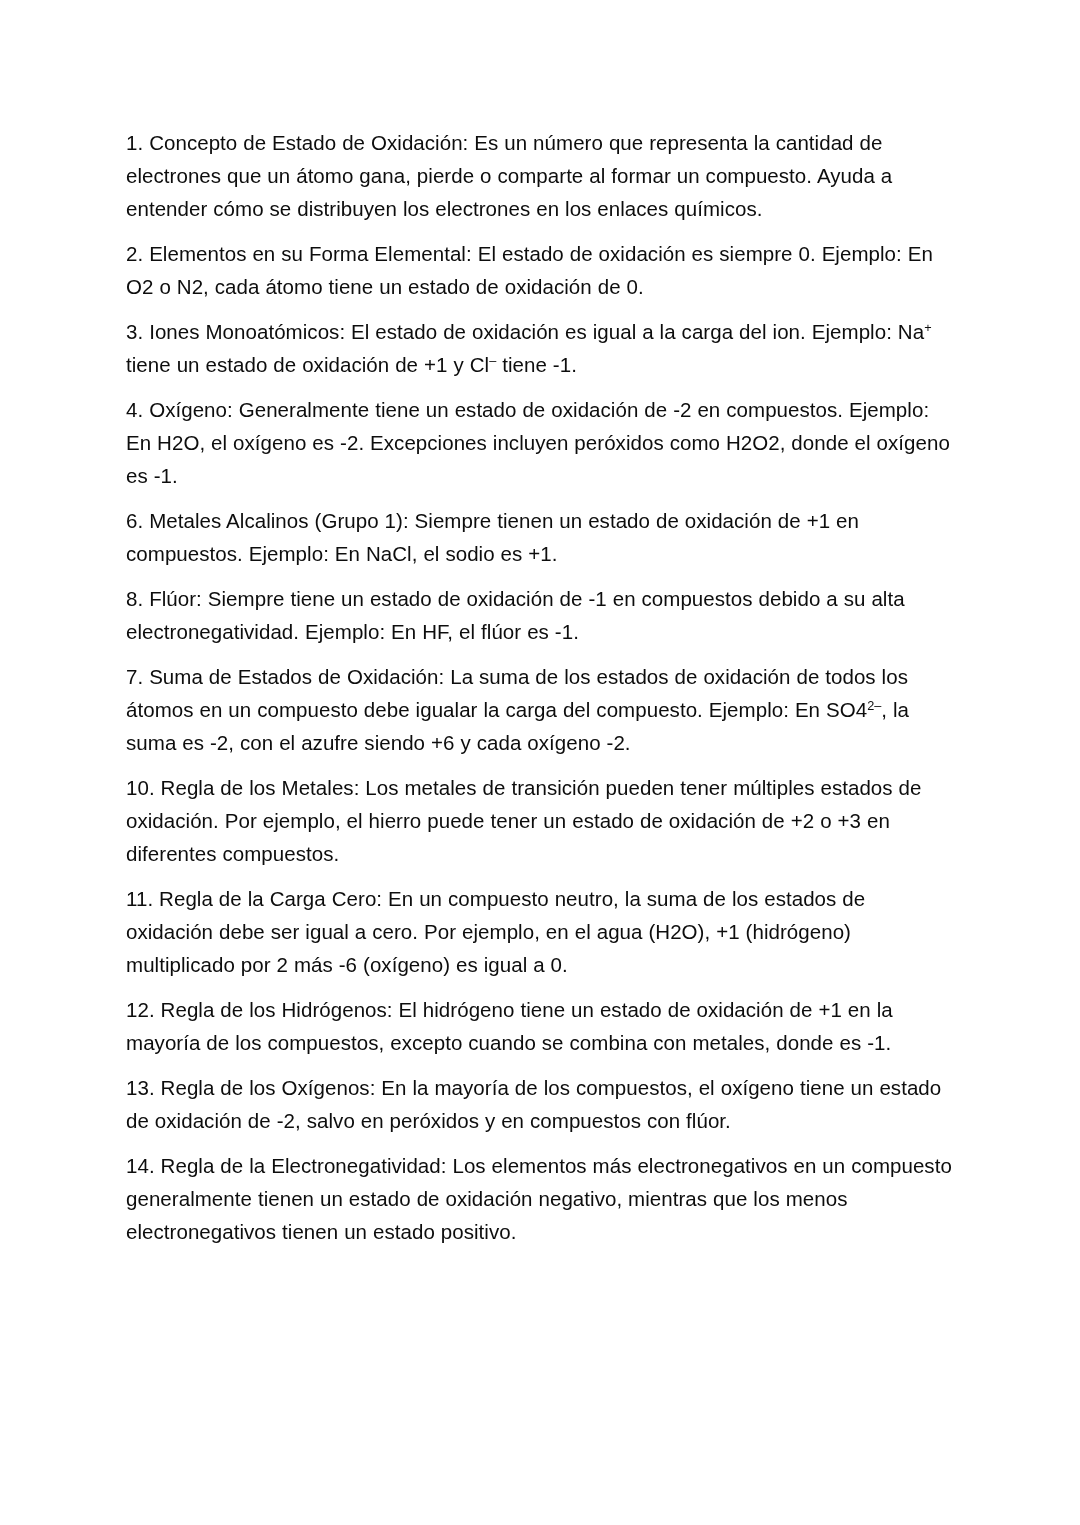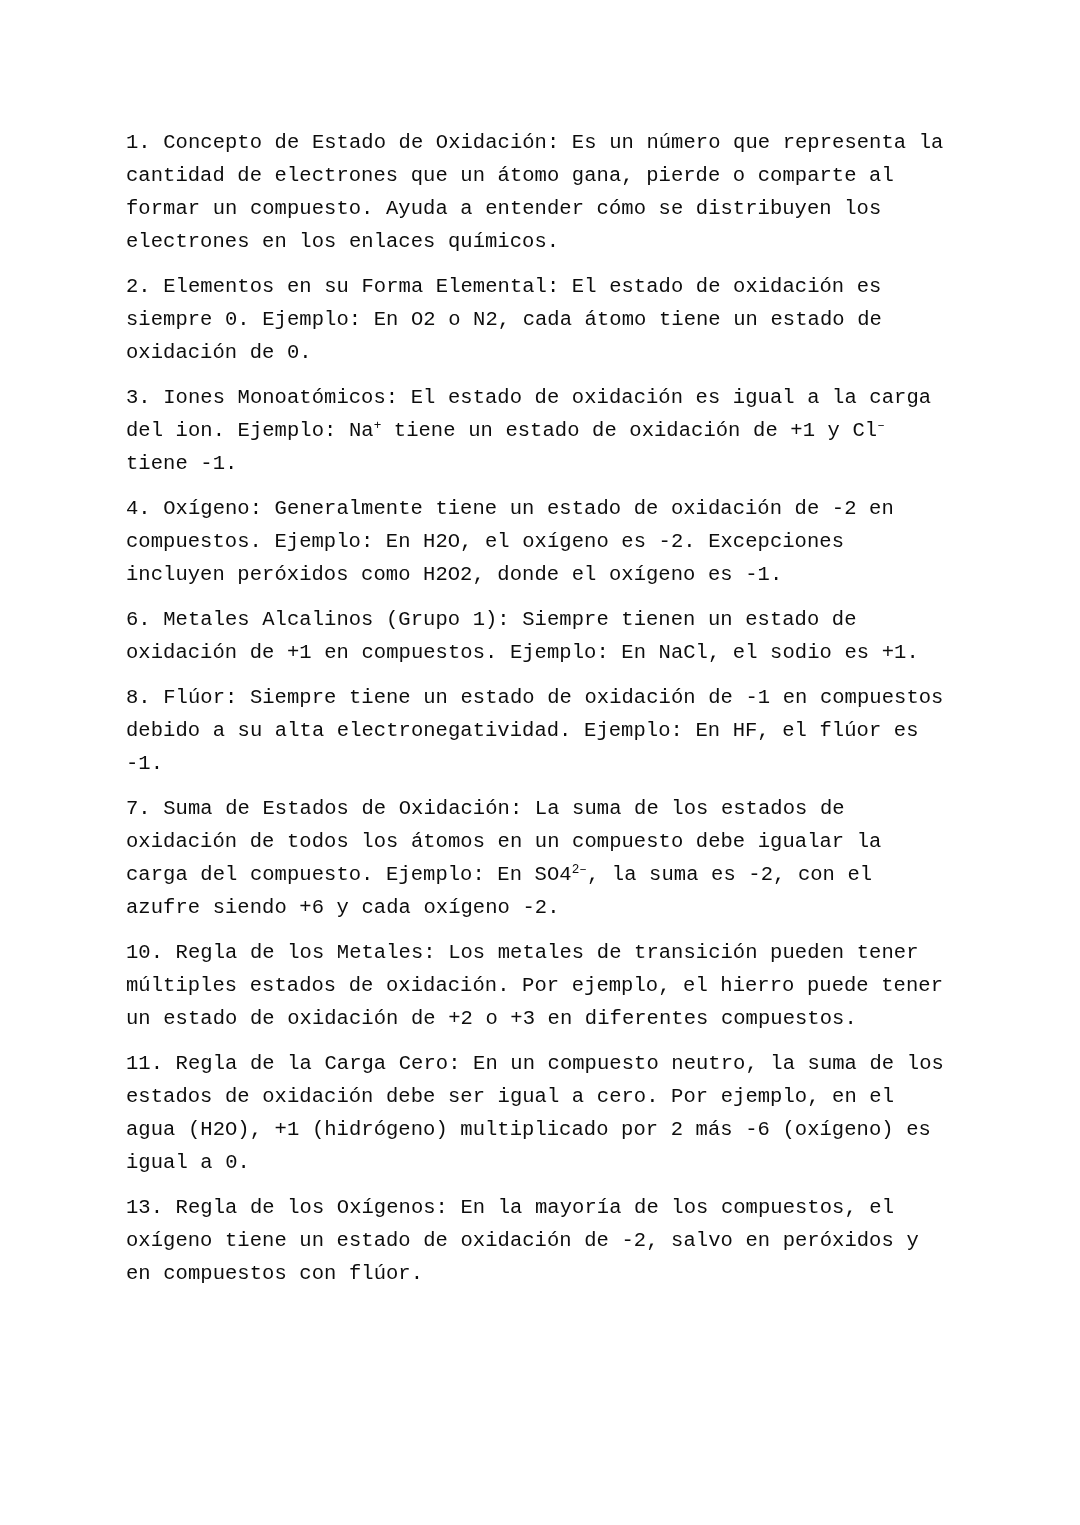--- a/index.html
+++ b/index.html
@@ -15,21 +15,20 @@
     color: #000000;
     -webkit-font-smoothing: antialiased;
   }
   .page {
     position: relative;
     width: 1080px;
     height: 1525px;
     background: #ffffff;
     box-sizing: border-box;
     overflow: hidden;
-    font-family: Liberation Mono, monospace;
   }
   .doc-body {
     position: absolute;
     left: 126px;
     top: 126px;
     width: 829px;
   }
   .para {
     margin: 0 0 12px 0;
     font-size: 20.5px;
@@ -68,18 +67,20 @@
 
 
     <p class="para">8. Flúor: Siempre tiene un estado de oxidación de -1 en compuestos debido a su alta electronegatividad. Ejemplo: En HF, el flúor es -1.</p>
 
     <p class="para"><span>7. Suma de Estados de Oxidación: La suma de los estados de oxidación de todos los átomos en un compuesto debe igualar la carga del compuesto. Ejemplo: En SO4</span><sup>2–</sup><span>, la suma es -2, con el azufre siendo +6 y cada oxígeno -2.</span></p>
 
     <p class="para">10. Regla de los Metales: Los metales de transición pueden tener múltiples estados de oxidación. Por ejemplo, el hierro puede tener un estado de oxidación de +2 o +3 en diferentes compuestos.</p>
 
     <p class="para">11. Regla de la Carga Cero: En un compuesto neutro, la suma de los estados de oxidación debe ser igual a cero. Por ejemplo, en el agua (H2O), +1 (hidrógeno) multiplicado por 2 más -6 (oxígeno) es igual a 0.</p>
 
+    <p class="para">12. Regla de los Hidrógenos: El hidrógeno tiene un estado de oxidación de +1 en la mayoría de los compuestos, excepto cuando se combina con metales, donde es -1.</p>
 
     <p class="para">13. Regla de los Oxígenos: En la mayoría de los compuestos, el oxígeno tiene un estado de oxidación de -2, salvo en peróxidos y en compuestos con flúor.</p>
 
+    <p class="para">14. Regla de la Electronegatividad: Los elementos más electronegativos en un compuesto generalmente tienen un estado de oxidación negativo, mientras que los menos electronegativos tienen un estado positivo.</p>
 
   </div>
 </div>
 
 </body></html>

